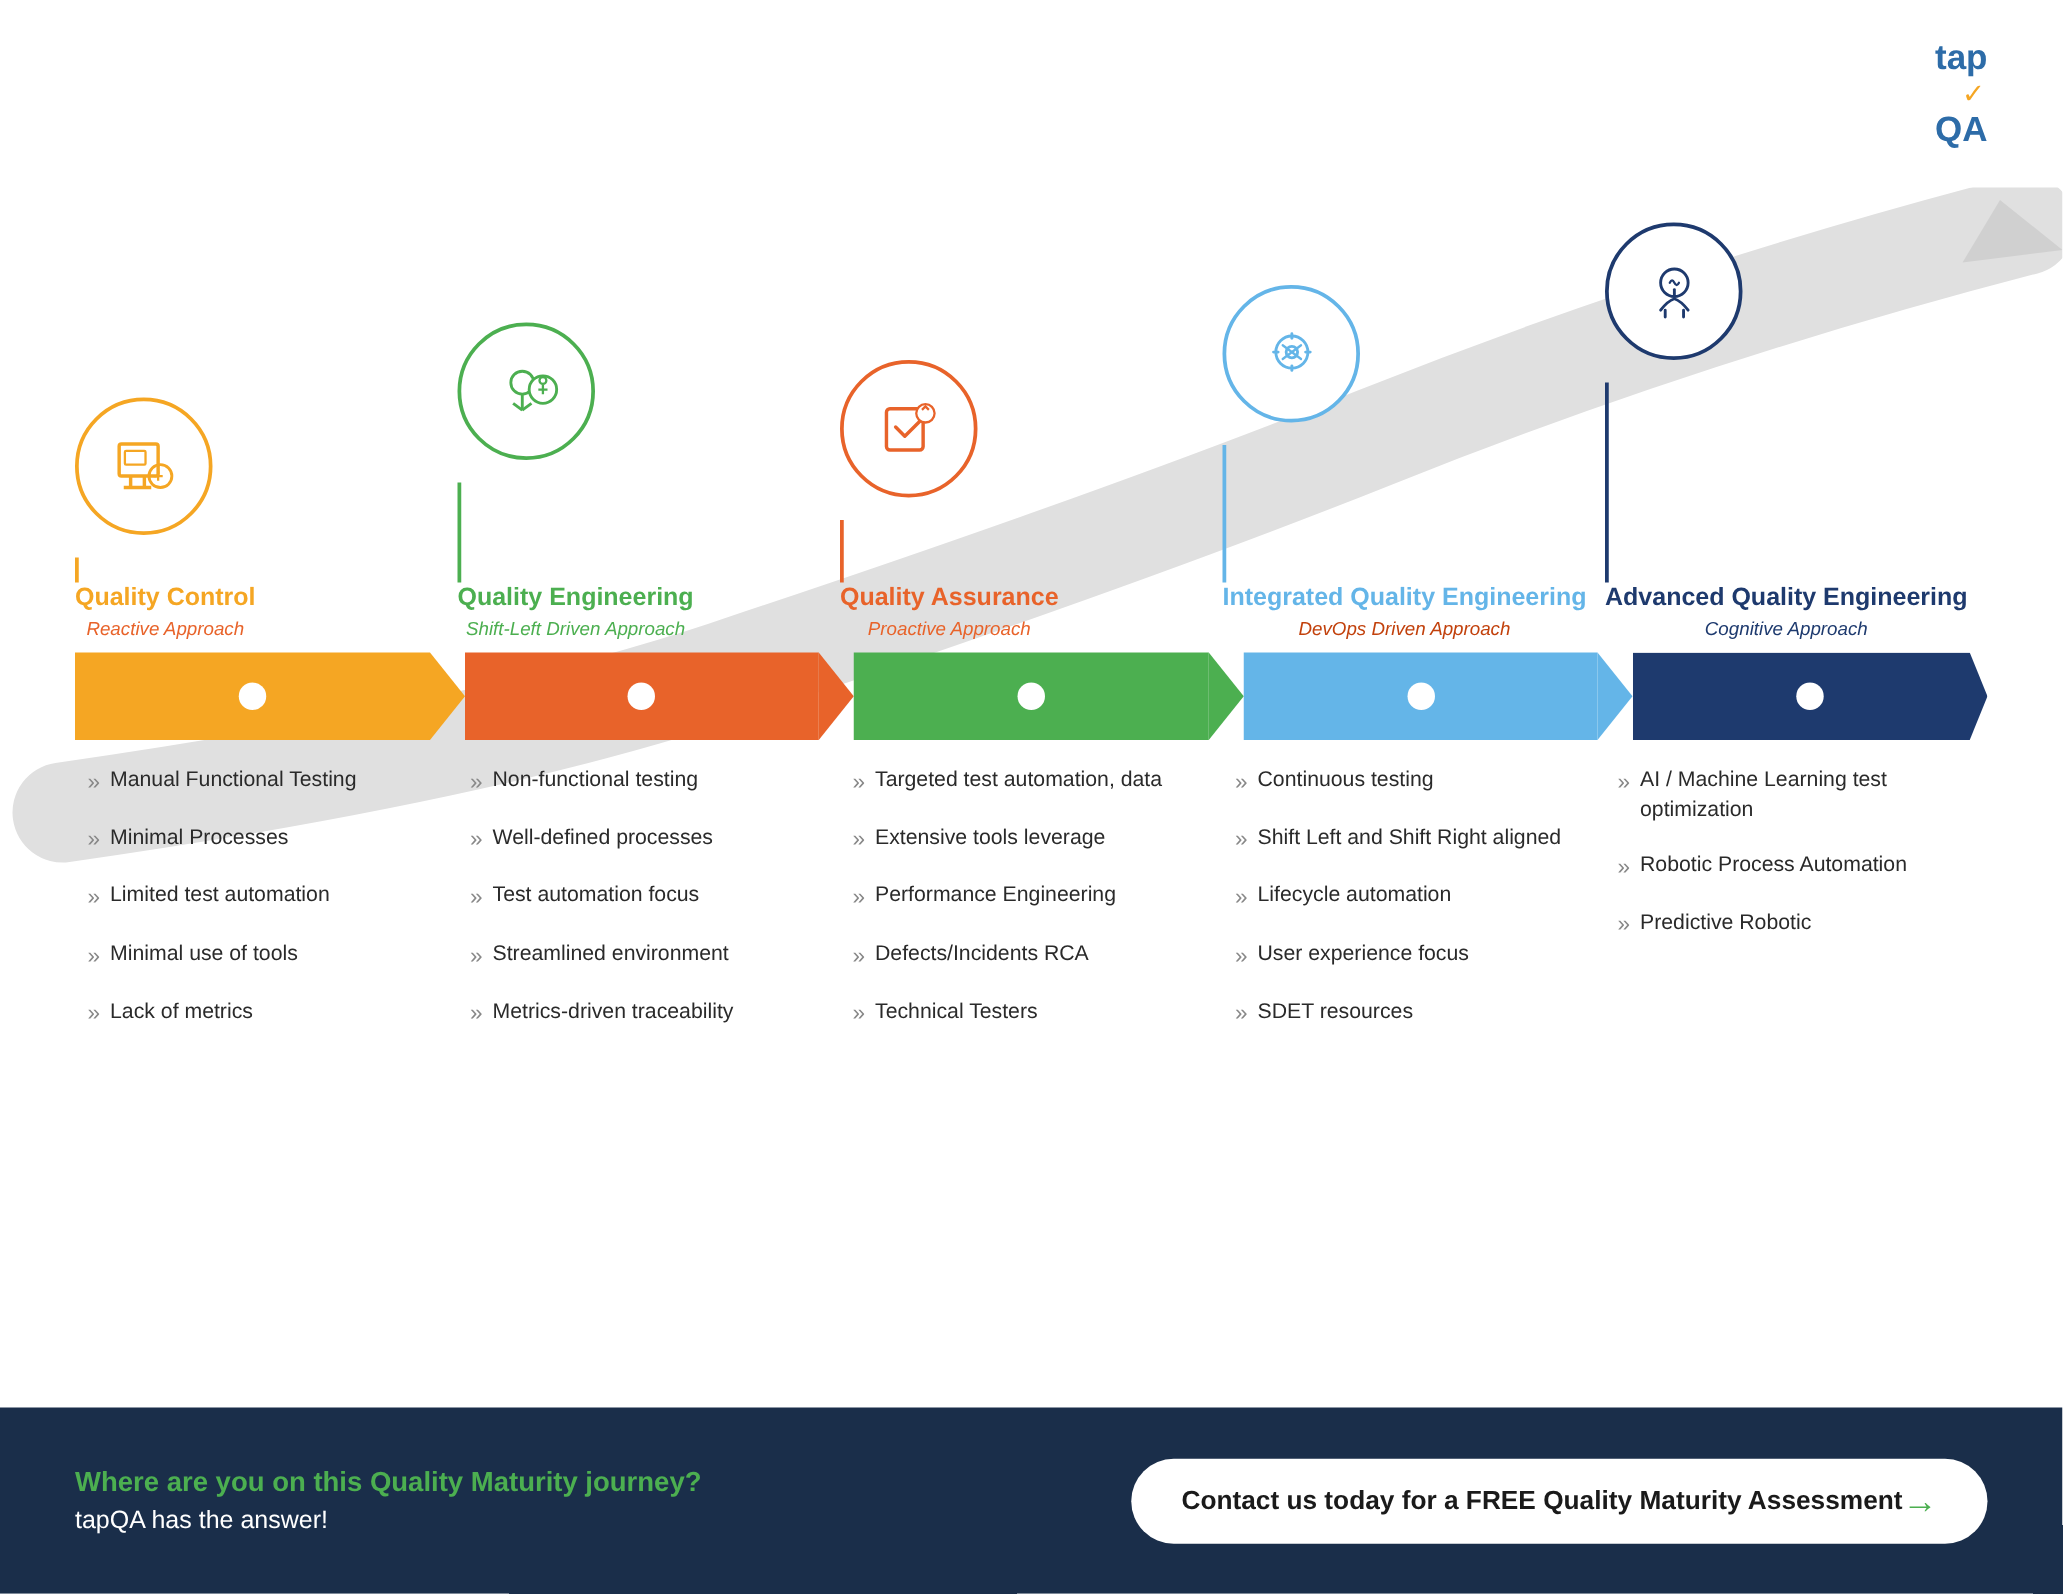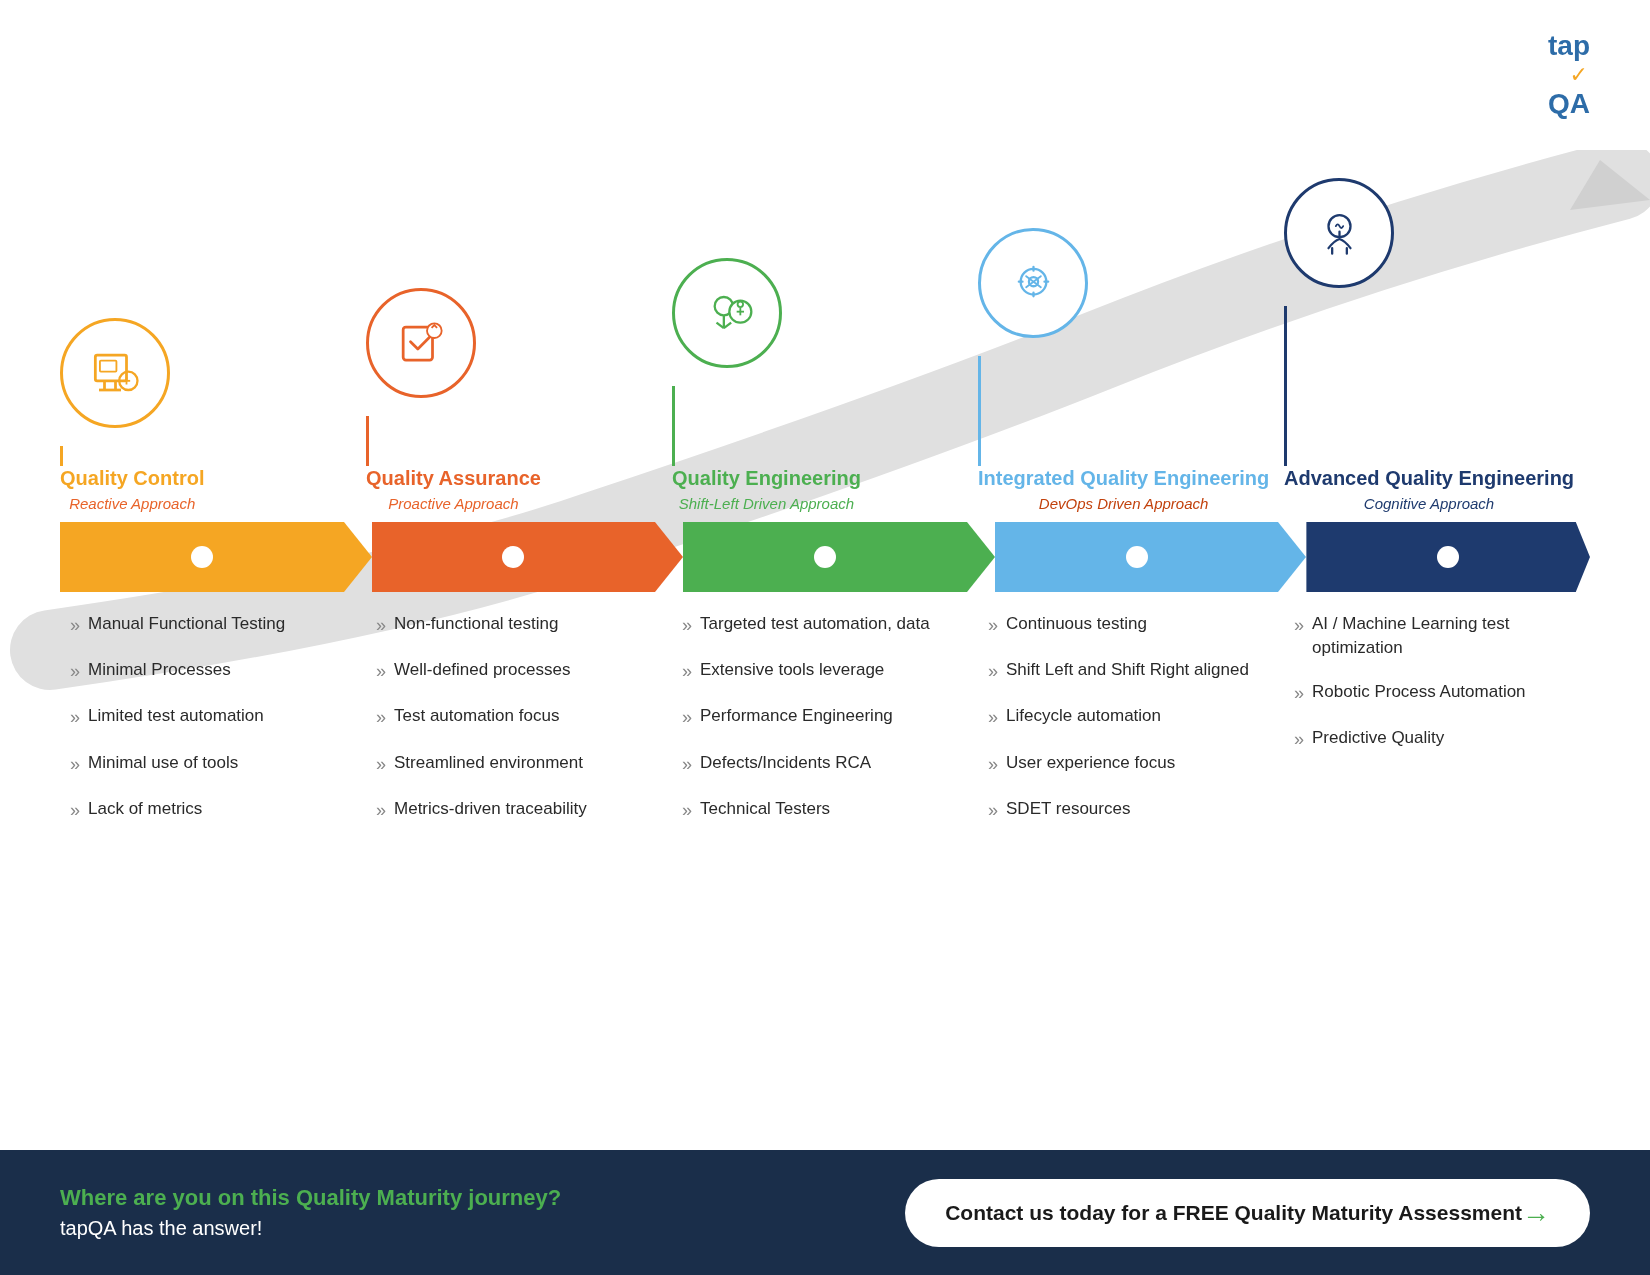--- a/index.html
+++ b/index.html
@@ -221,21 +221,21 @@
       font-size: 18px;
       margin-top: 1px;
     }
 
     
     .footer {
       position: absolute;
       bottom: 0;
       left: 0;
       right: 0;
-      height: 125px;
+      height: 149px;
       background: #1a2e4a;
       display: flex;
       align-items: center;
       padding: 0 60px;
       justify-content: space-between;
     }
 
     .footer-left {
       flex: 1;
     }
@@ -325,56 +325,56 @@
             <line x1="38" y1="38" x2="46" y2="38" stroke="#f5a623" stroke-width="2"></line>
           </svg>
         </div>
         <div class="stage-connector"></div>
         <div class="label-group">
           <div class="stage-name">Quality Control</div>
           <div class="stage-sub">Reactive Approach</div>
         </div>
       </div>
 
-      <div class="stage-column stage-2">
-        <div class="stage-icon-circle">
-          <svg viewBox="0 0 60 60" fill="none">
-            <rect x="10" y="12" width="32" height="36" rx="3" stroke="#e8632a" stroke-width="3"></rect>
-            <path d="M 18 28 L 26 36 L 42 20" stroke="#e8632a" stroke-width="3" stroke-linecap="round" stroke-linejoin="round"></path>
-            <circle cx="44" cy="16" r="8" fill="white" stroke="#e8632a" stroke-width="2"></circle>
-            <path d="M 41 13 L 44 10 L 47 13" stroke="#e8632a" stroke-width="2" fill="none"></path>
-          </svg>
-        </div>
-        <div class="stage-connector"></div>
-        <div class="label-group">
-          <div class="stage-name">Quality Assurance</div>
-          <div class="stage-sub">Proactive Approach</div>
-        </div>
-      </div>
-
       <div class="stage-column stage-3">
         <div class="stage-icon-circle">
           <svg viewBox="0 0 60 60" fill="none">
             <circle cx="26" cy="22" r="10" stroke="#4caf50" stroke-width="2.5"></circle>
             <line x1="26" y1="32" x2="26" y2="46" stroke="#4caf50" stroke-width="2.5"></line>
             <line x1="18" y1="40" x2="26" y2="46" stroke="#4caf50" stroke-width="2.5"></line>
             <line x1="34" y1="40" x2="26" y2="46" stroke="#4caf50" stroke-width="2.5"></line>
             <circle cx="44" cy="28" r="12" fill="white" stroke="#4caf50" stroke-width="2.5"></circle>
             <line x1="40" y1="28" x2="48" y2="28" stroke="#4caf50" stroke-width="2"></line>
             <line x1="44" y1="24" x2="44" y2="32" stroke="#4caf50" stroke-width="2"></line>
             <circle cx="44" cy="20" r="3" stroke="#4caf50" stroke-width="2"></circle>
           </svg>
         </div>
         <div class="stage-connector"></div>
         <div class="label-group">
           <div class="stage-name">Quality Engineering</div>
           <div class="stage-sub">Shift-Left Driven Approach</div>
         </div>
       </div>
 
+      <div class="stage-column stage-2">
+        <div class="stage-icon-circle">
+          <svg viewBox="0 0 60 60" fill="none">
+            <rect x="10" y="12" width="32" height="36" rx="3" stroke="#e8632a" stroke-width="3"></rect>
+            <path d="M 18 28 L 26 36 L 42 20" stroke="#e8632a" stroke-width="3" stroke-linecap="round" stroke-linejoin="round"></path>
+            <circle cx="44" cy="16" r="8" fill="white" stroke="#e8632a" stroke-width="2"></circle>
+            <path d="M 41 13 L 44 10 L 47 13" stroke="#e8632a" stroke-width="2" fill="none"></path>
+          </svg>
+        </div>
+        <div class="stage-connector"></div>
+        <div class="label-group">
+          <div class="stage-name">Quality Assurance</div>
+          <div class="stage-sub">Proactive Approach</div>
+        </div>
+      </div>
+
       <div class="stage-column stage-4">
         <div class="stage-icon-circle">
           <svg viewBox="0 0 60 60" fill="none">
             <circle cx="30" cy="28" r="14" stroke="#64b5e8" stroke-width="2.5"></circle>
             <path d="M 30 16 L 30 12" stroke="#64b5e8" stroke-width="2.5" stroke-linecap="round"></path>
             <path d="M 30 44 L 30 40" stroke="#64b5e8" stroke-width="2.5" stroke-linecap="round"></path>
             <path d="M 18 28 L 14 28" stroke="#64b5e8" stroke-width="2.5" stroke-linecap="round"></path>
             <path d="M 46 28 L 42 28" stroke="#64b5e8" stroke-width="2.5" stroke-linecap="round"></path>
             <path d="M 22 22 L 38 34" stroke="#64b5e8" stroke-width="2" stroke-linecap="round"></path>
             <path d="M 38 22 L 22 34" stroke="#64b5e8" stroke-width="2" stroke-linecap="round"></path>
@@ -523,21 +523,21 @@
         <div class="bullet-item">
           <span class="bullet-arrow">»</span>
           <span>AI / Machine Learning test optimization</span>
         </div>
         <div class="bullet-item">
           <span class="bullet-arrow">»</span>
           <span>Robotic Process Automation</span>
         </div>
         <div class="bullet-item">
           <span class="bullet-arrow">»</span>
-          <span>Predictive Quality</span>
+          <span>Predictive Robotic</span>
         </div>
       </div>
 
     </div>
 
   </div>
 
   <div class="footer">
     <div class="footer-left">
       <div class="footer-question">Where are you on this Quality Maturity journey?</div>

